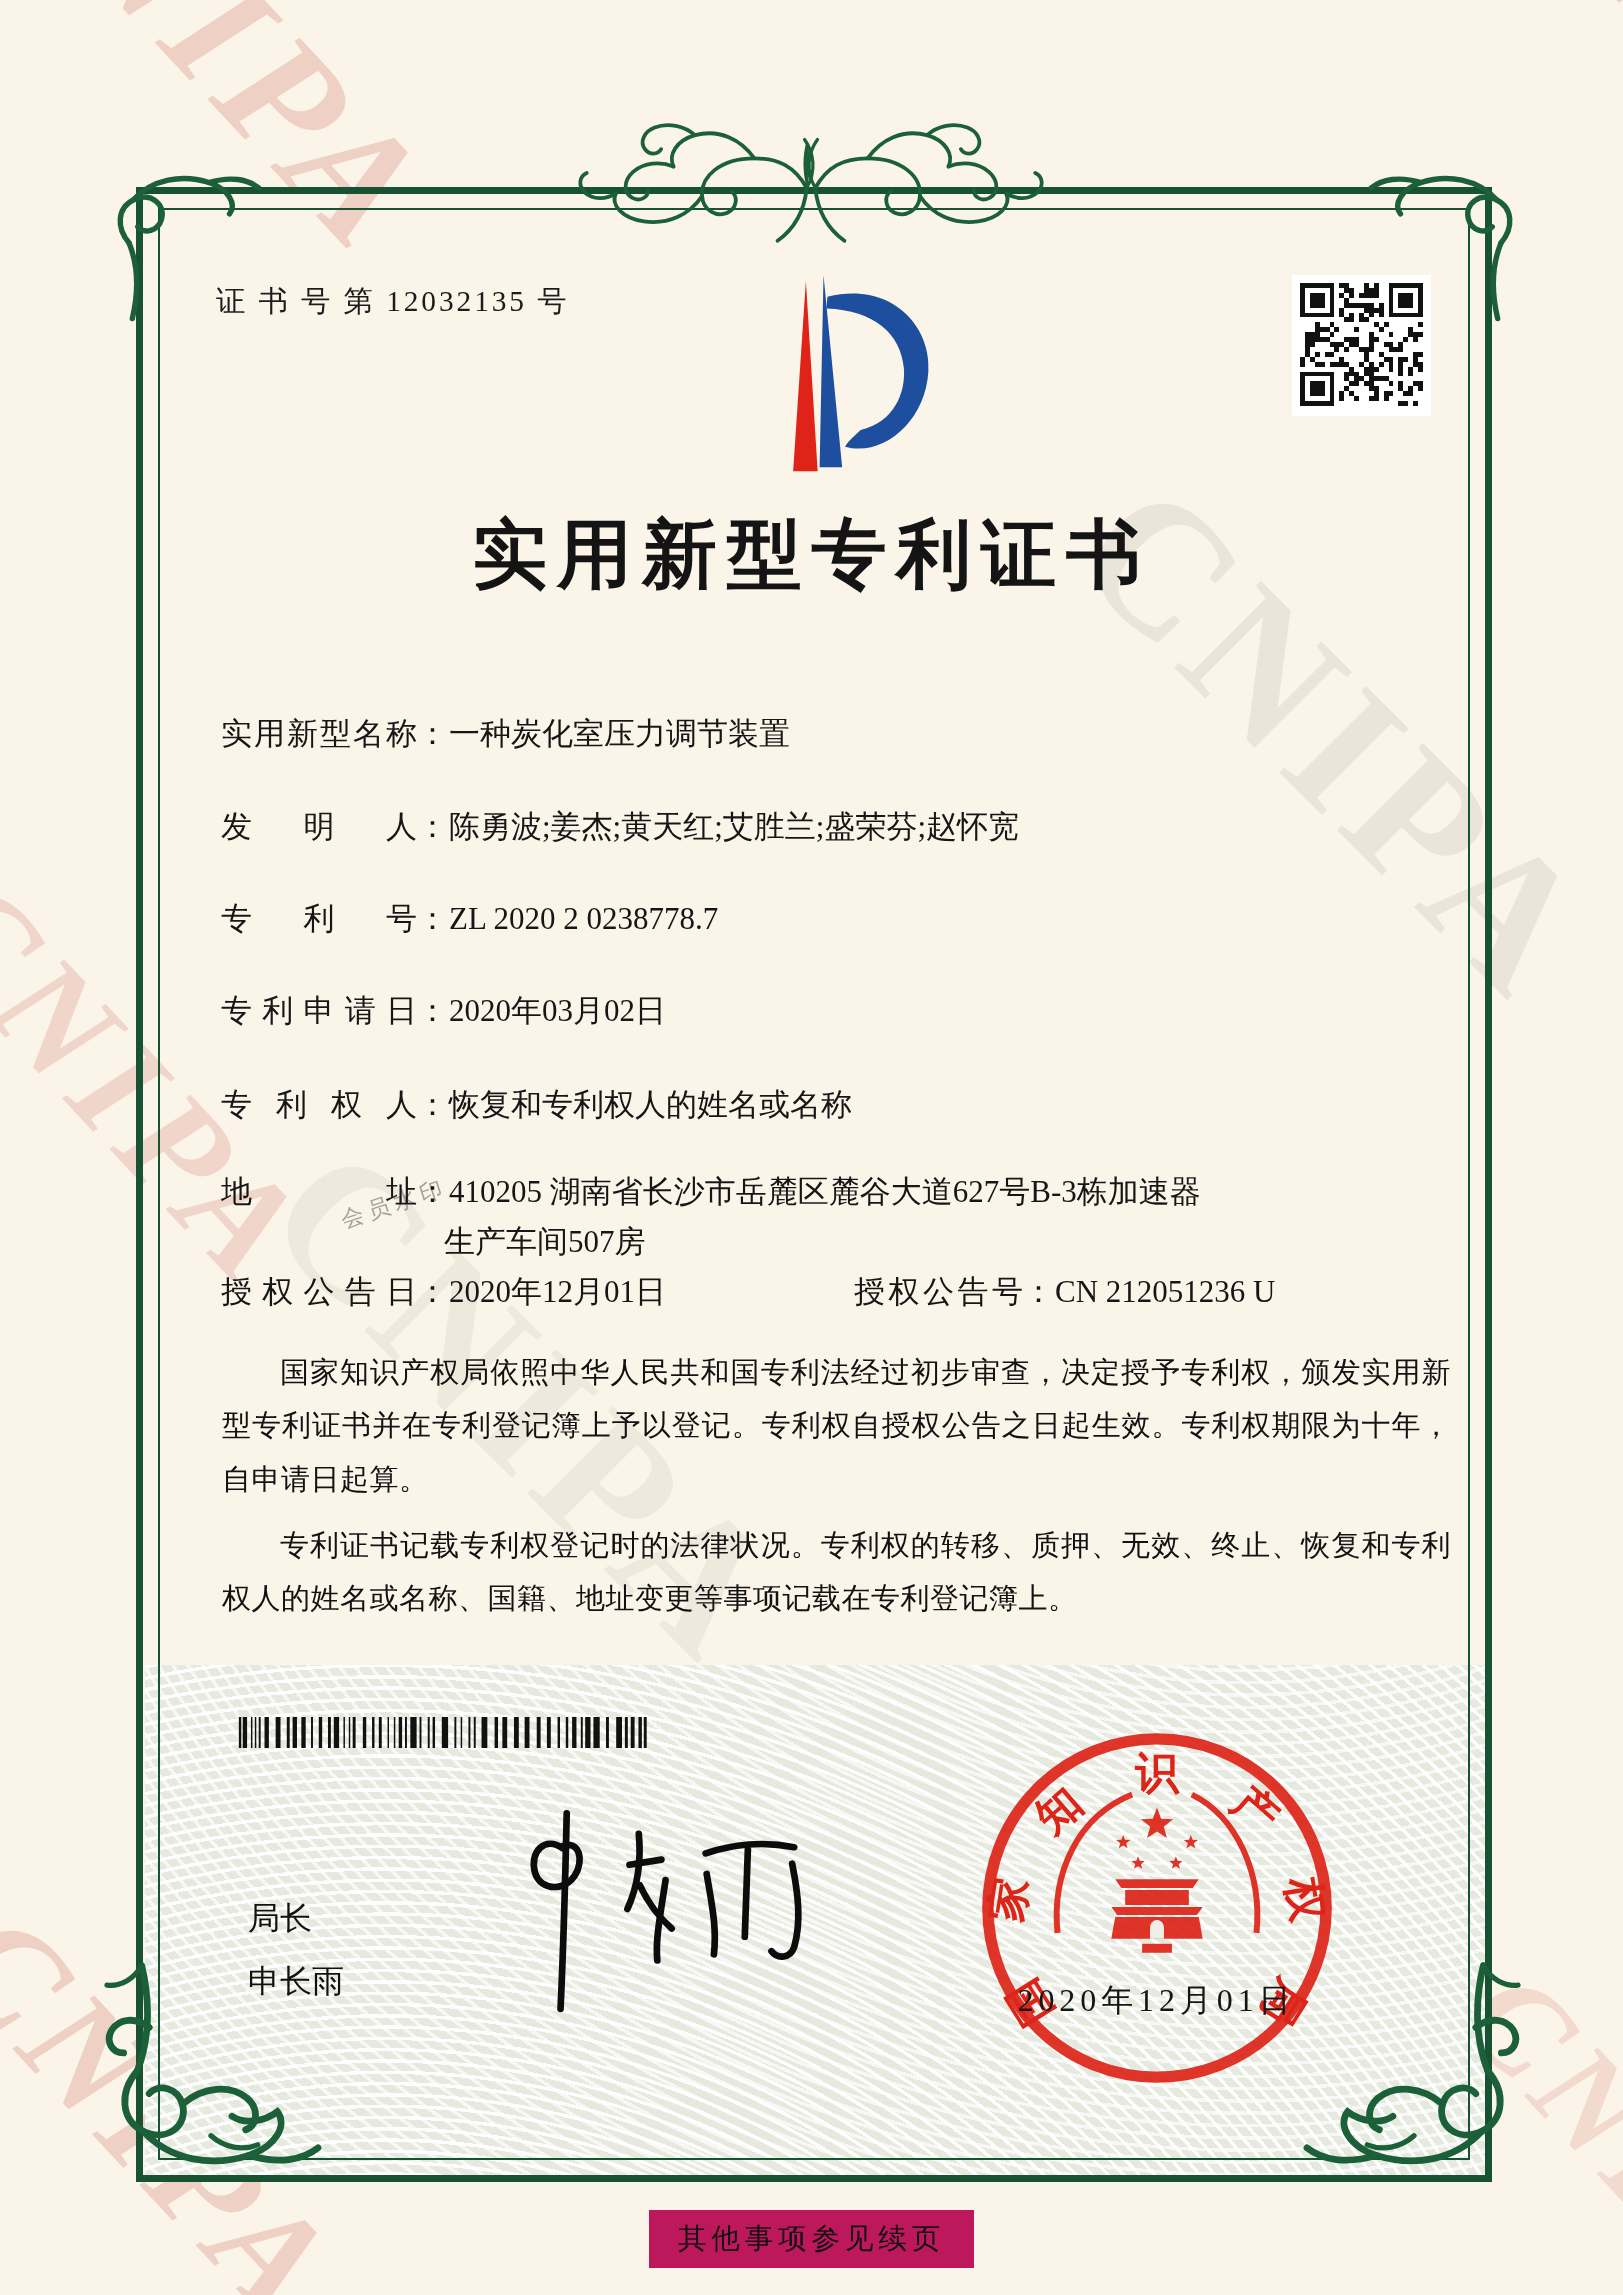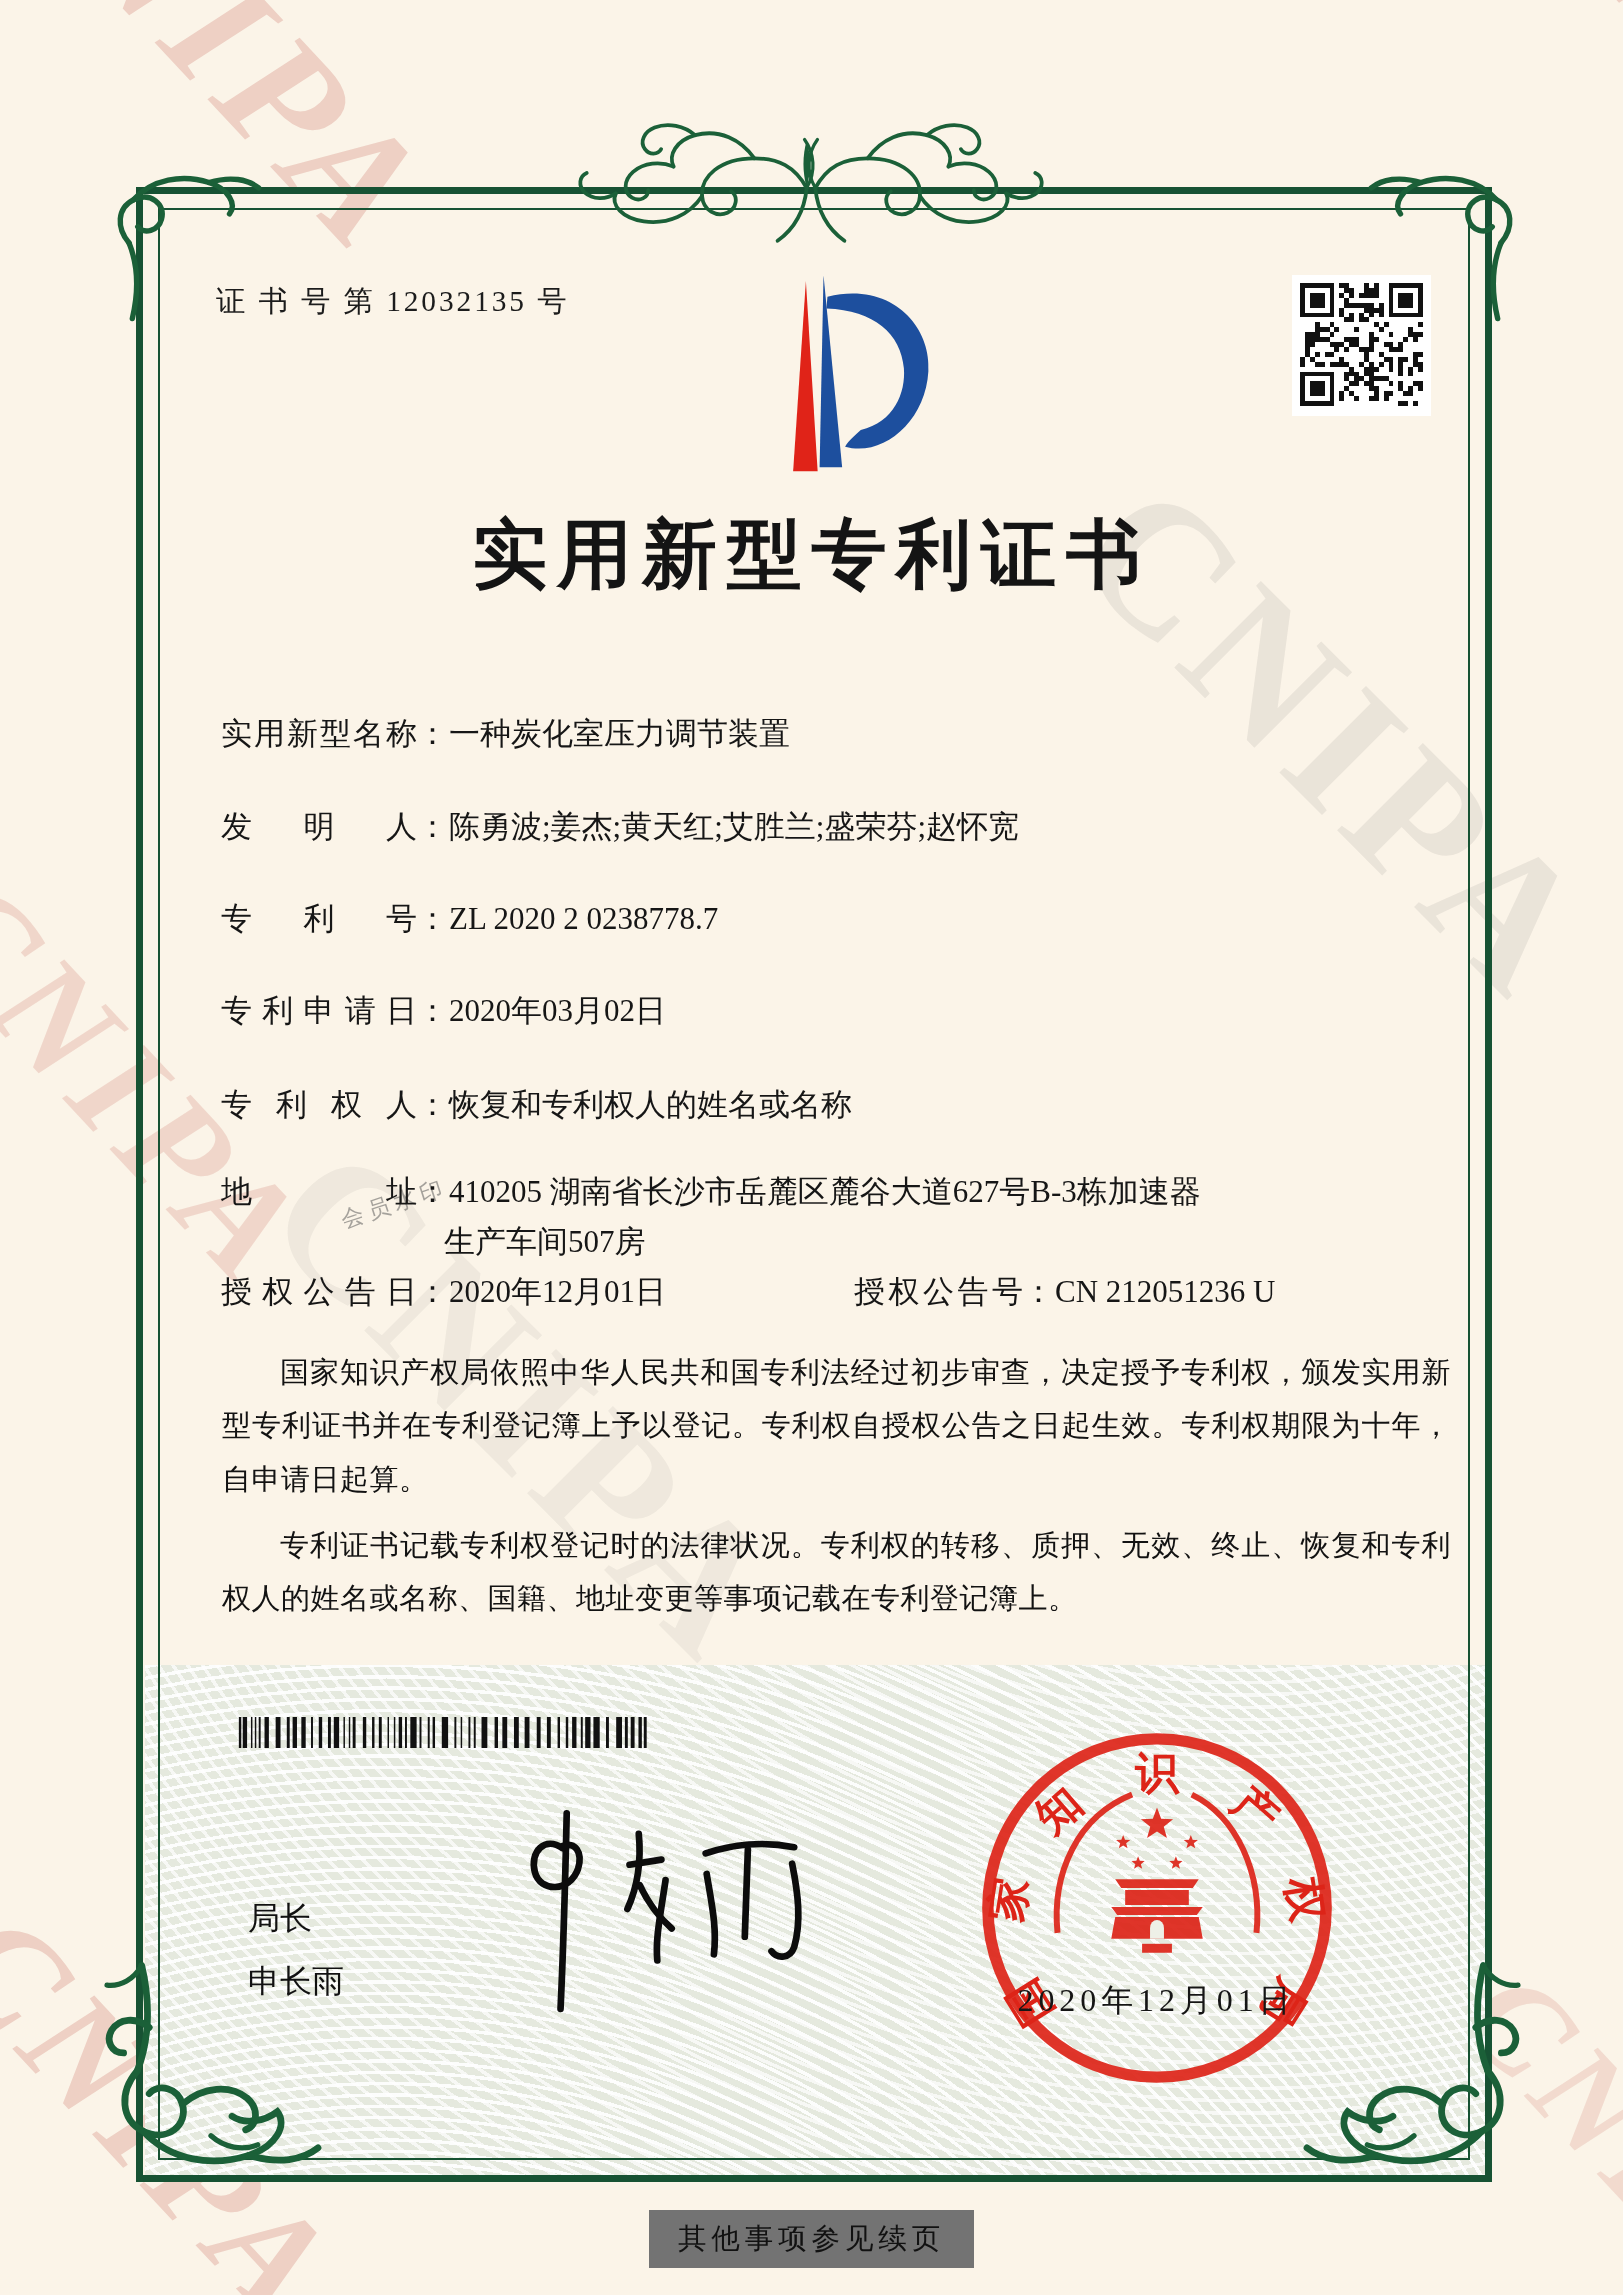--- a/index.html
+++ b/index.html
@@ -51,21 +51,21 @@
   .barcode{position:absolute;left:236px;top:1717px;}
   .officer{position:absolute;left:248px;font-size:32px;font-weight:normal;
     font-family:"Liberation Sans","DejaVu Sans",sans-serif;color:#111;}
   .signature{position:absolute;left:483px;top:1804px;}
   .seal{position:absolute;left:968px;top:1719px;}
   .seal-date{position:absolute;left:960px;top:1979px;width:393px;text-align:center;
     font-size:32px;letter-spacing:4.9px;color:#151515;}
   .footer-page{position:absolute;left:136px;top:2115px;width:1356px;text-align:center;
     font-size:25.5px;letter-spacing:3.9px;color:#1a1a1a;}
   .cont-note-wrap{position:absolute;left:0;top:2210px;width:1623px;text-align:center;}
-  .cont-note{display:inline-block;background:#737373;padding:9.8px 29.4px;font-size:28.5px;
+  .cont-note{display:inline-block;background:#be185d;padding:9.8px 29.4px;font-size:28.5px;
     letter-spacing:4.9px;color:#111;}
 </style>
 </head>
 <body>
 
 <div class="page">
 
   <div class="wm wm-pink" style="left:-64px;top:-74px;font-size:167px;transform:rotate(47deg);">CNIPA</div>
   <div class="wm wm-pink" style="left:1431px;top:-83px;font-size:162px;transform:rotate(47deg);">CNIPA</div>
   <div class="wm wm-pink" style="left:-133px;top:996px;font-size:147px;transform:rotate(47deg);opacity:.8;">CNIPA</div>

